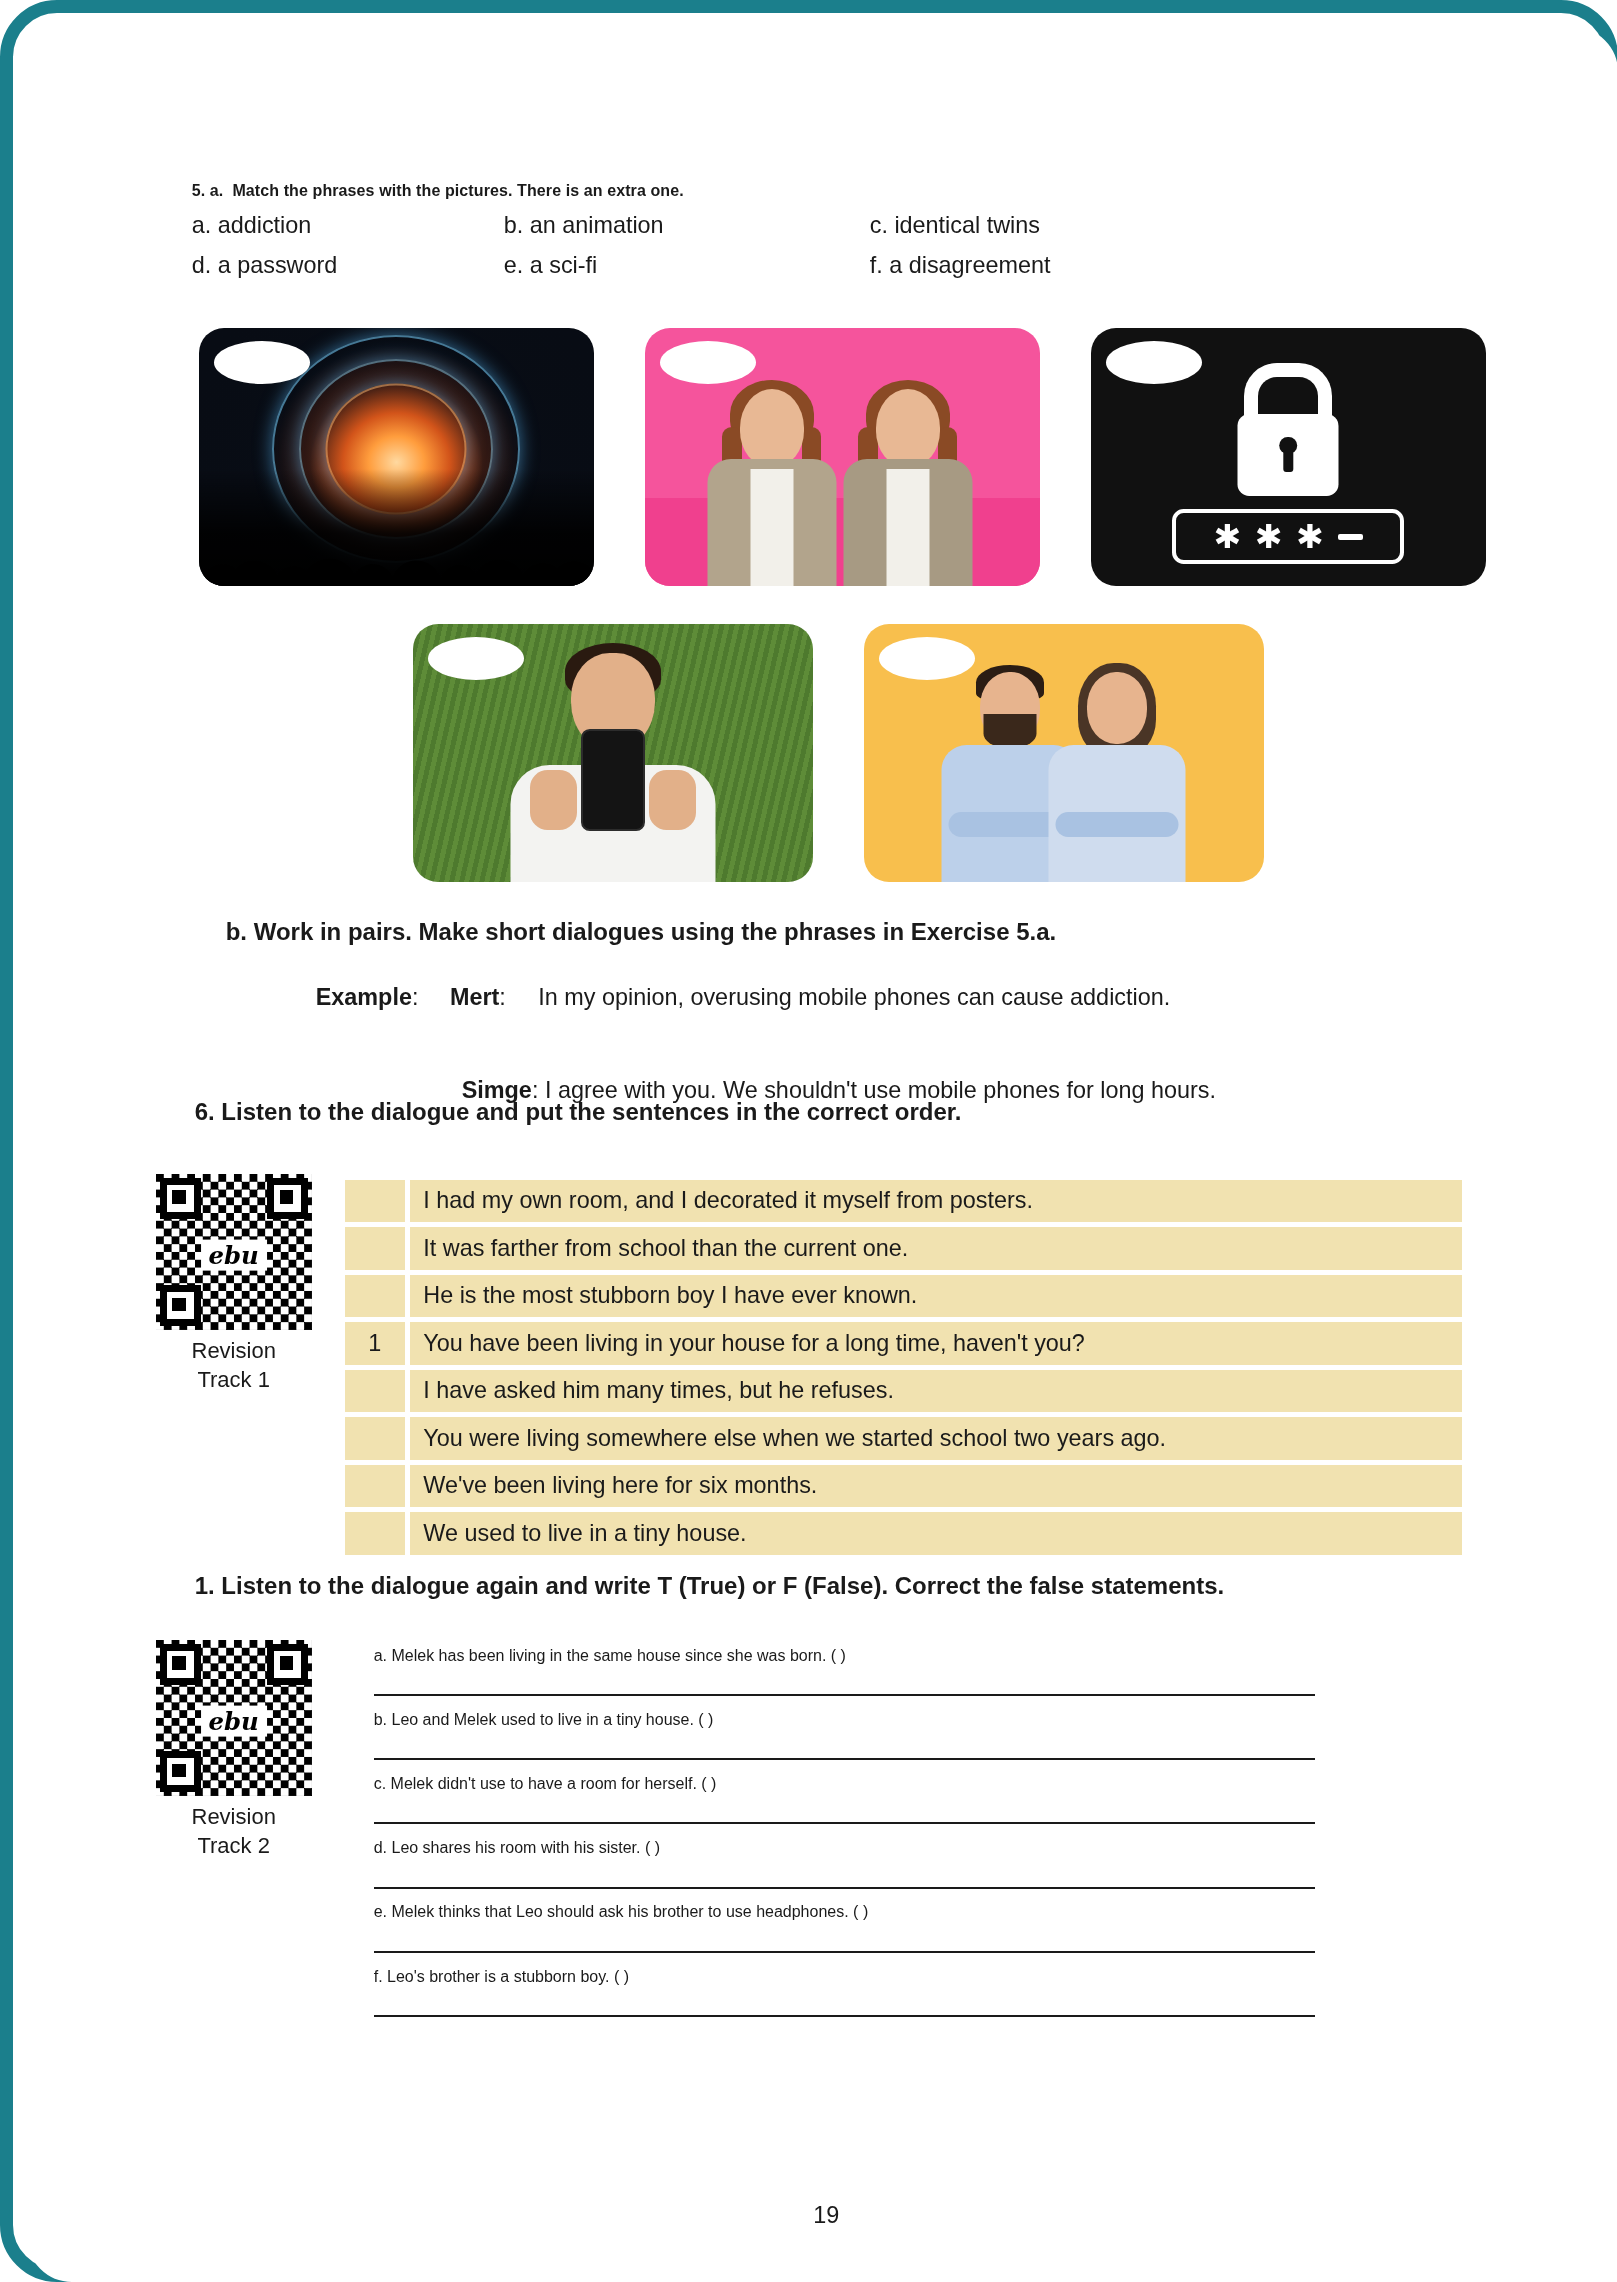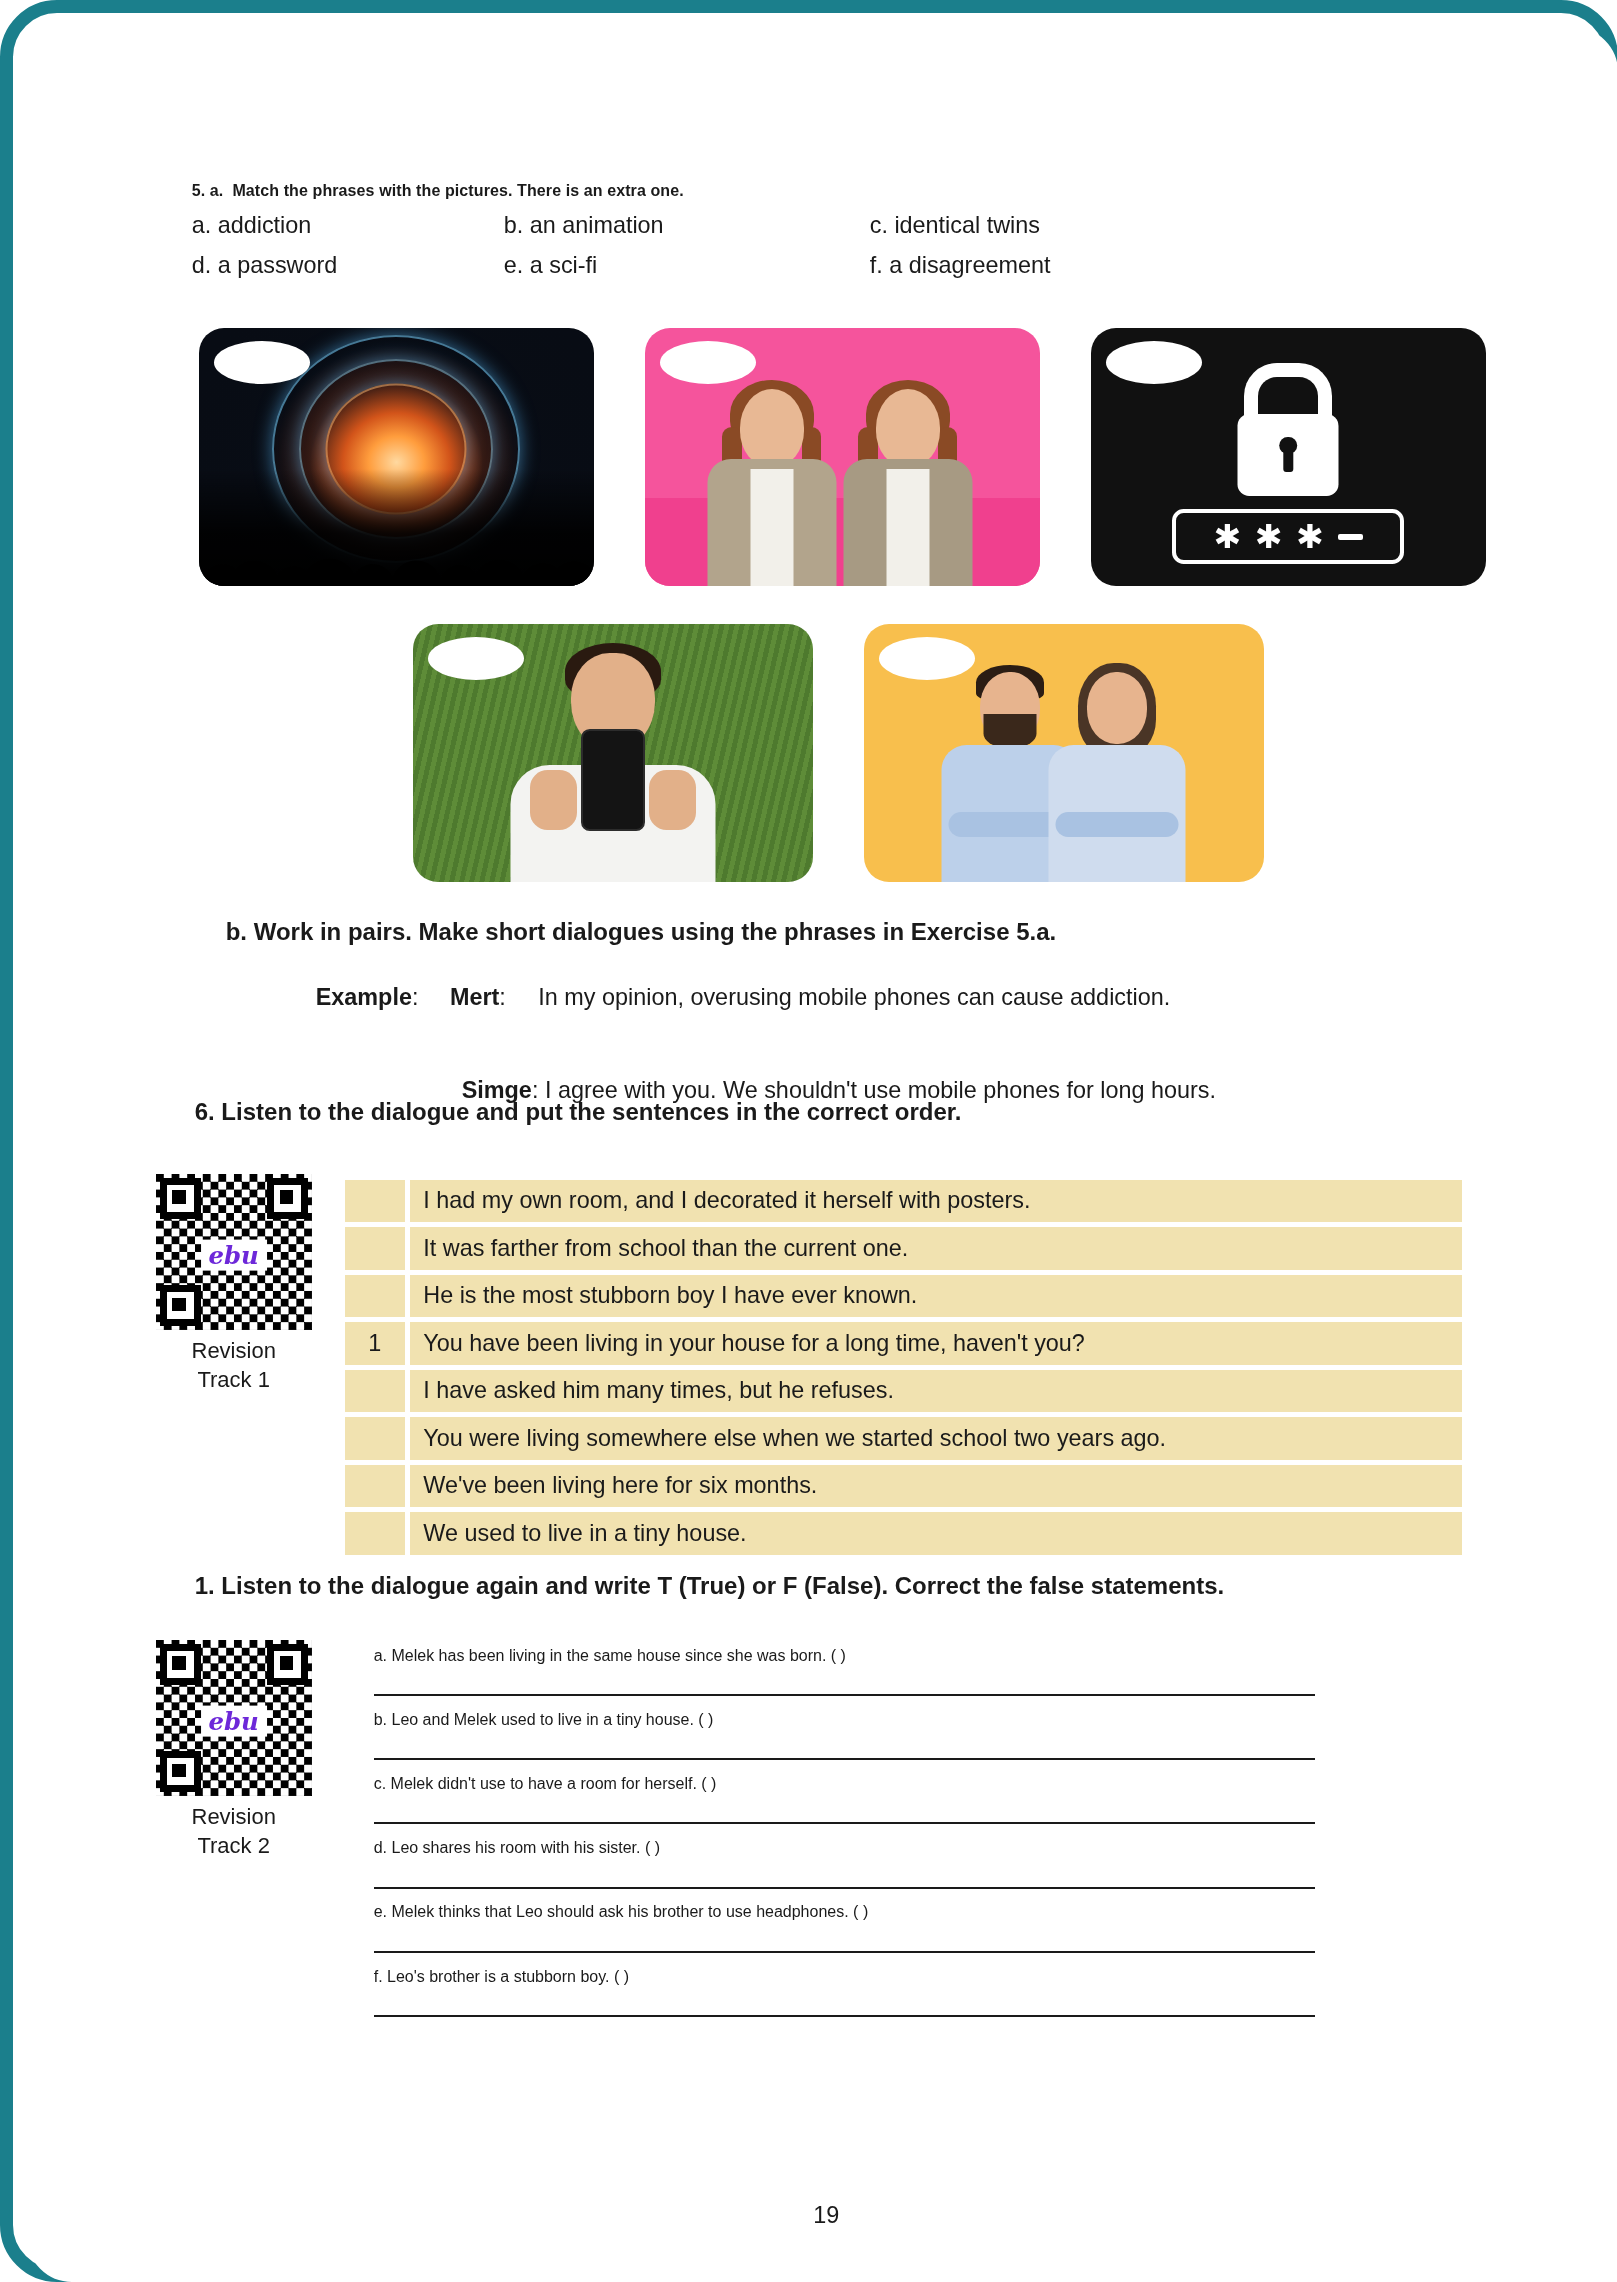--- a/index.html
+++ b/index.html
@@ -382,21 +382,21 @@
   }
   .qr-img .f-tl { left: 3.9px; top: 3.9px; }
   .qr-img .f-tr { right: 3.9px; top: 3.9px; }
   .qr-img .f-bl { left: 3.9px; bottom: 3.9px; }
   .qr-img .logo {
     position: absolute;
     left: 50%; top: 52%;
     transform: translate(-50%,-50%);
     background: #ffffff;
     padding: 2.9px 7.8px;
-    color: #6d28d9;
+    color: #000000;
     font-family: "DejaVu Serif", serif;
     font-style: italic;
     font-weight: bold;
     font-size: 24.4px;
     line-height: 25px;
   }
   .qr-caption { font-size: 22px; margin-top: 6.8px; line-height: 29px; }
 
   
   #order-list { position: absolute; left: 314px; top: 1149px; width: 1117px; }
@@ -563,21 +563,21 @@
           <div class="finder f-bl"></div>
           <div class="logo">ebu</div>
         </div>
         <div class="qr-caption">Revision</div>
         <div class="qr-caption" style="margin-top:0">Track 1</div>
       </div>
 
       <div id="order-list">
         <div class="order-row">
           <div class="order-box"></div>
-          <div class="order-text">I had my own room, and I decorated it herself with posters.</div>
+          <div class="order-text">I had my own room, and I decorated it myself from posters.</div>
         </div>
         <div class="order-row">
           <div class="order-box"></div>
           <div class="order-text">It was farther from school than the current one.</div>
         </div>
         <div class="order-row">
           <div class="order-box"></div>
           <div class="order-text">He is the most stubborn boy I have ever known.</div>
         </div>
         <div class="order-row">

